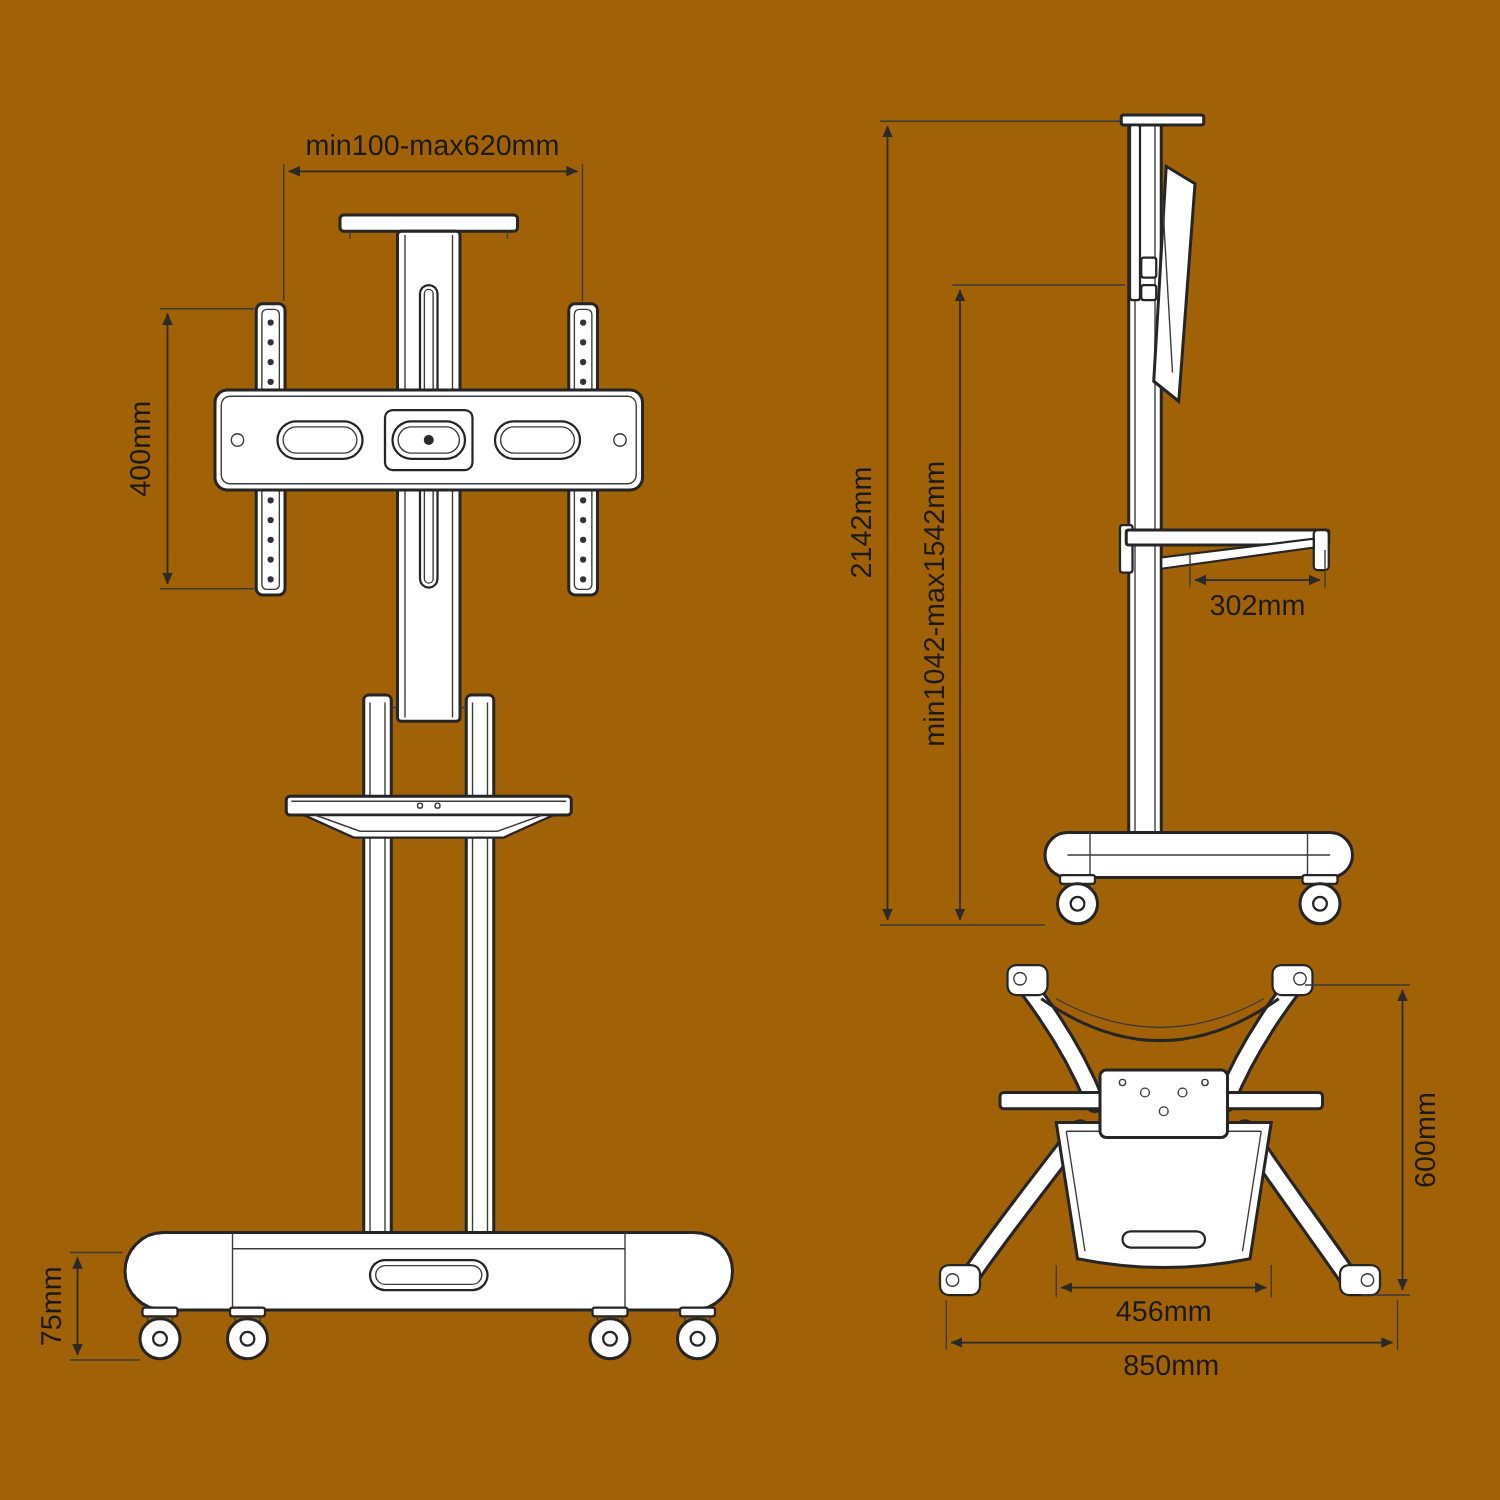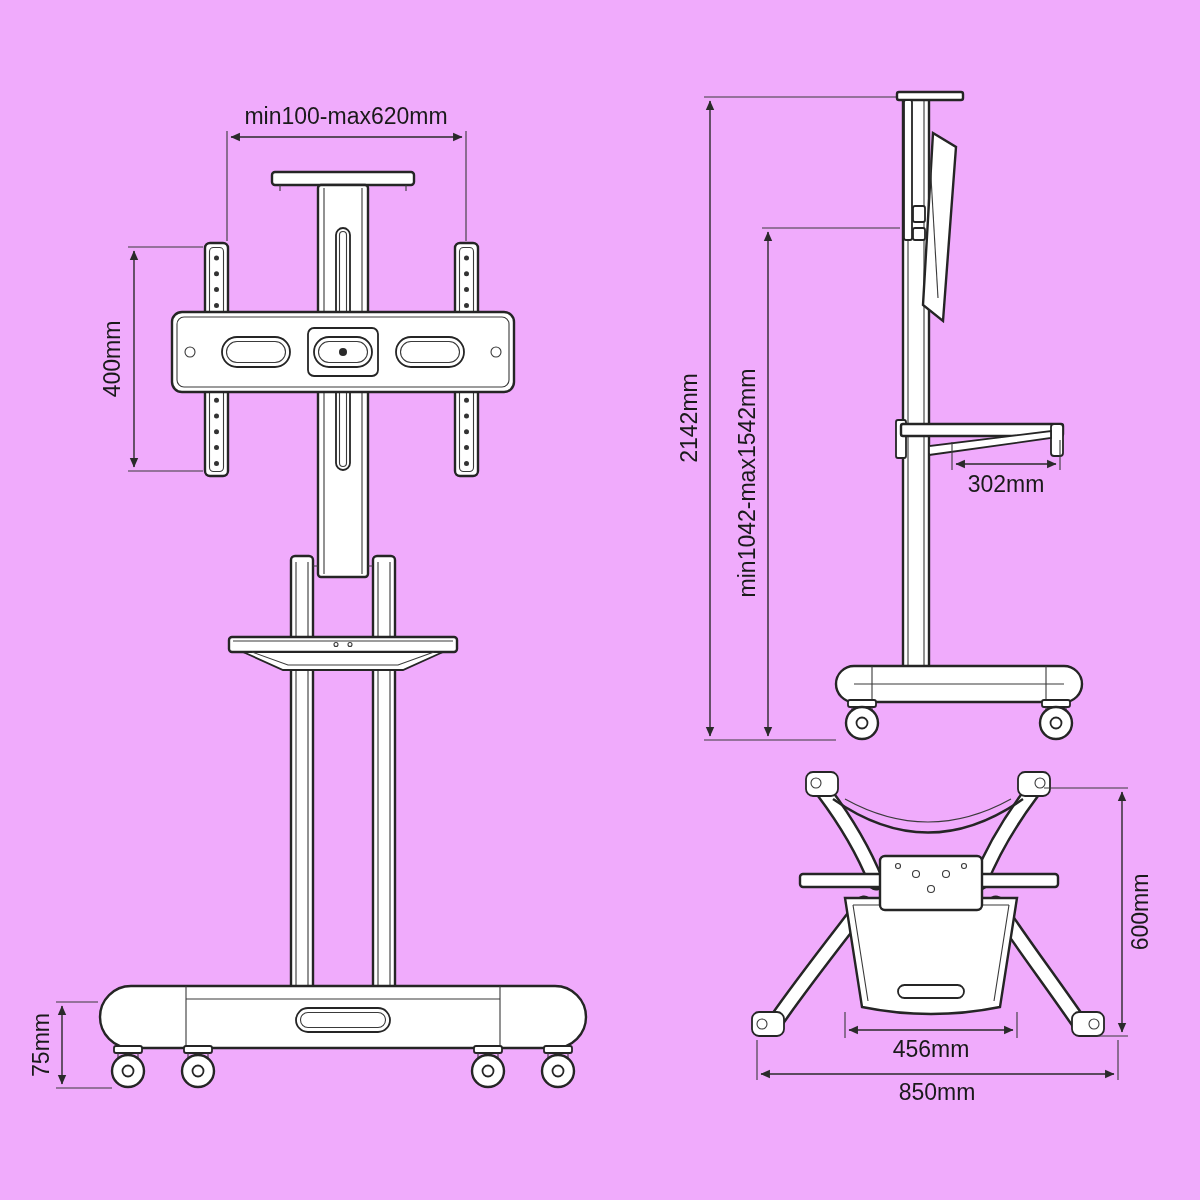--- a/index.html
+++ b/index.html
@@ -1,16 +1,16 @@
 <!DOCTYPE html>
 <html><head>
 <meta charset="utf-8">
 <style>
   html,body{margin:0;padding:0;background:#ffffff;}
-  .canvas{width:1200px;height:1200px;position:relative;background:#f0abfc;overflow:hidden;
+  .canvas{width:1200px;height:1200px;position:relative;background:#a16207;overflow:hidden;
           font-family:"Liberation Sans",sans-serif;}
   svg{display:block;}
   .dim-text{font-family:"Liberation Sans",sans-serif;font-size:23px;fill:#1a1a1a;}
   .o24{fill:#fff;stroke:#252525;stroke-width:2.4;}
   .o18{fill:#fff;stroke:#252525;stroke-width:1.8;}
   .s24{fill:none;stroke:#252525;stroke-width:2.4;}
   .s14{fill:none;stroke:#2a2a2a;stroke-width:1.4;}
   .s11{fill:none;stroke:#3a3a3a;stroke-width:1.1;}
   .dot{fill:#2a2a2a;}
 </style>

